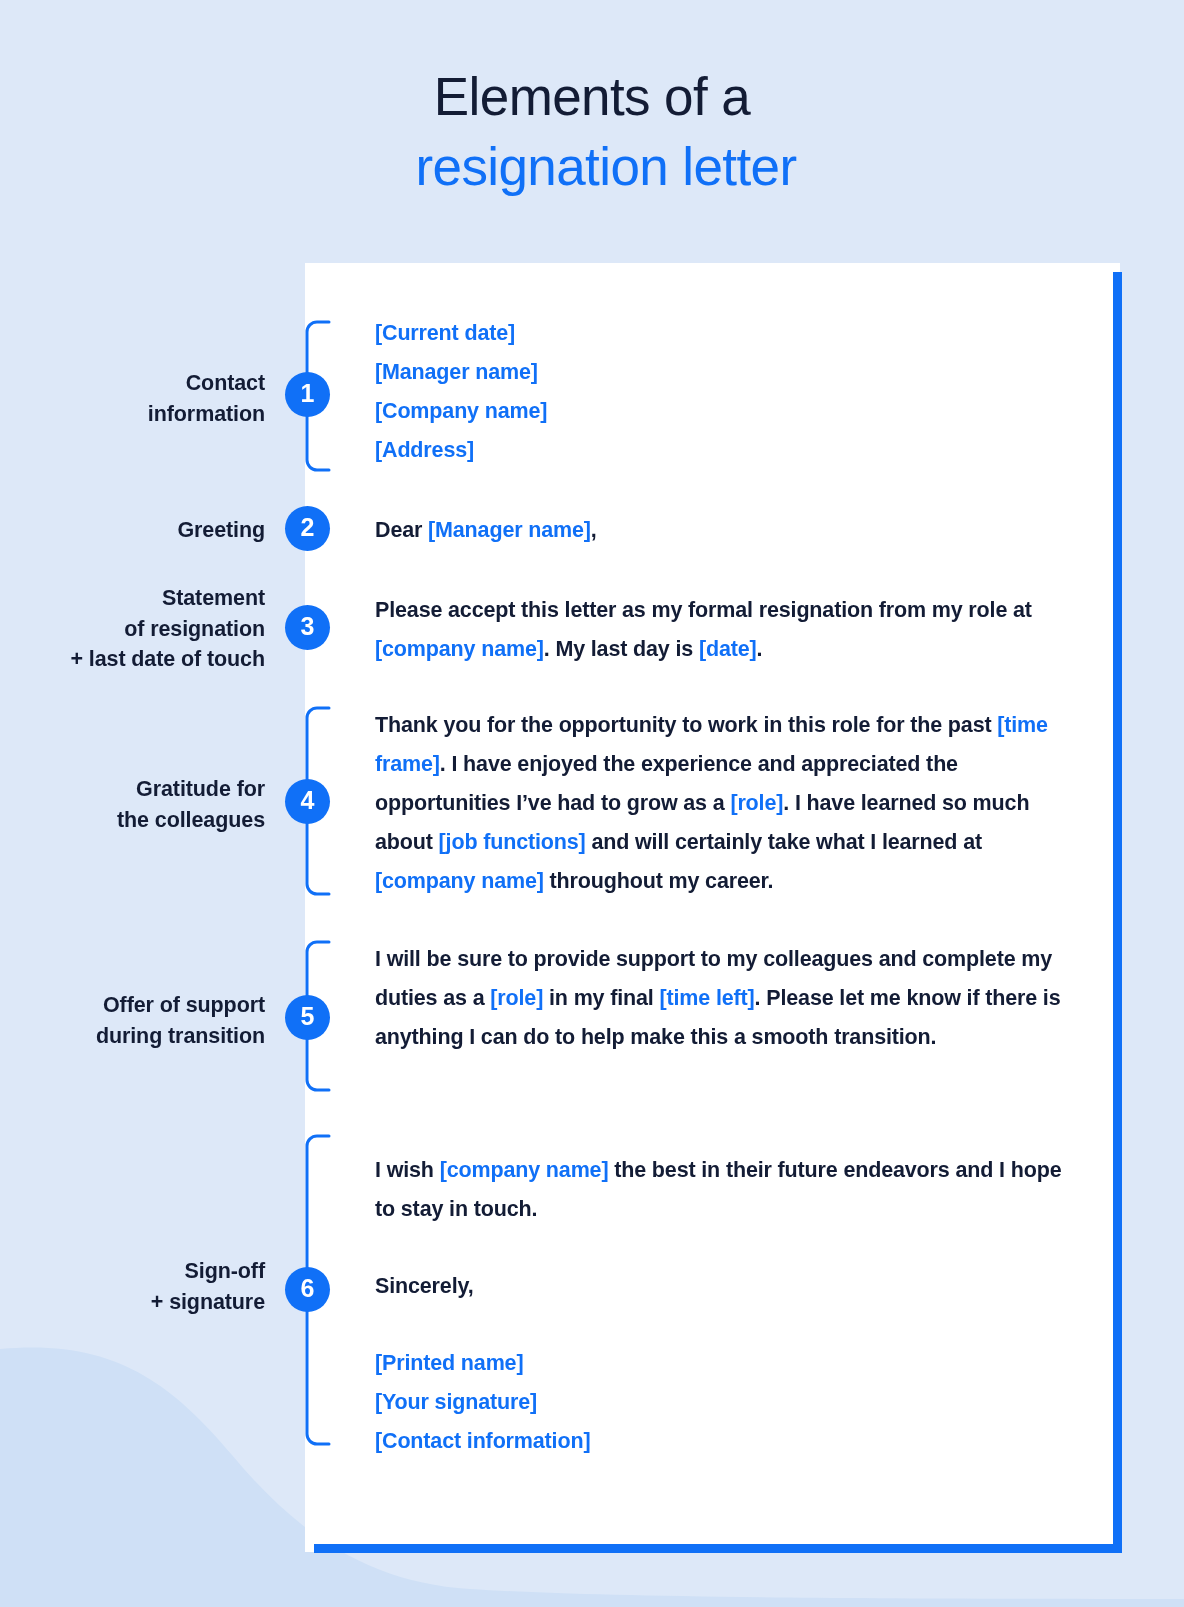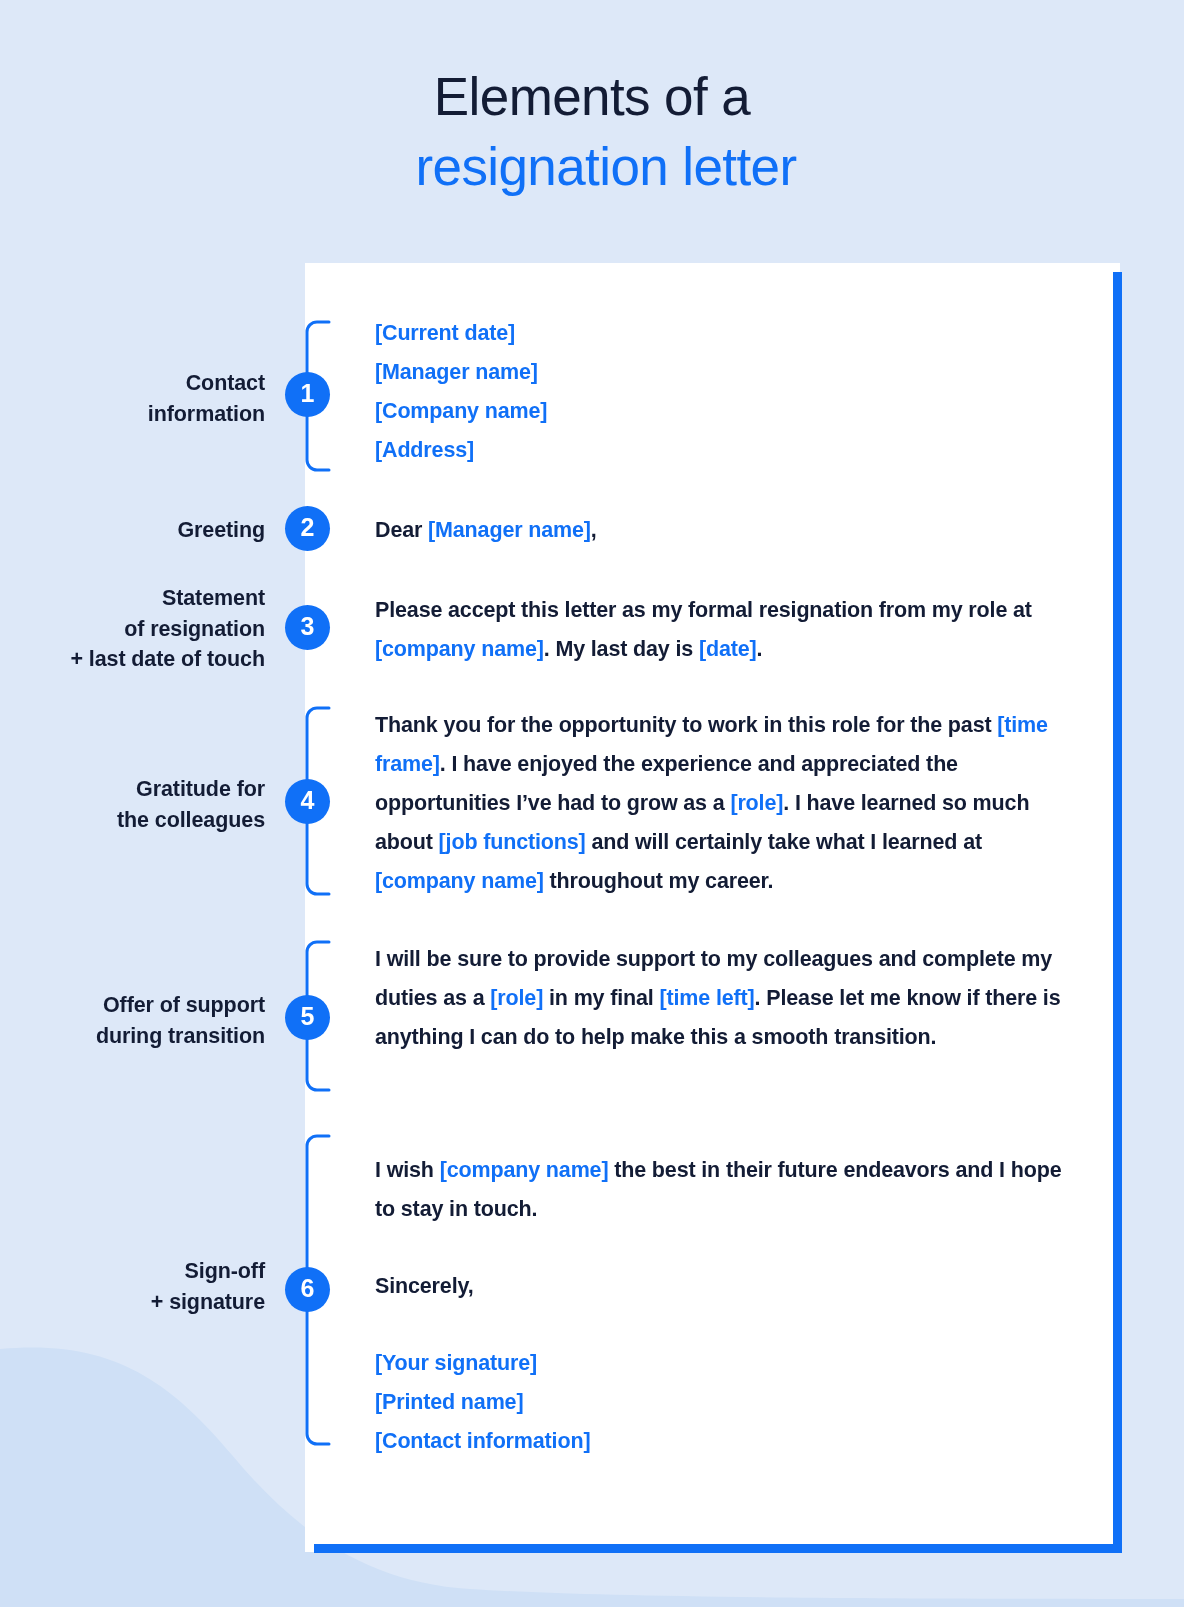--- a/index.html
+++ b/index.html
@@ -247,19 +247,19 @@
       </svg>
     </div>
     <div class="badge" style="top:133px;">
       <span>6</span>
     </div>
     <div class="row-body" style="top:17px;">
       <div><span>I wish </span><span class="ph">[company name]</span><span> the best in their future endeavors and I hope to stay in touch.</span></div>
       <div class="sig-gap"></div>
       <div>Sincerely,</div>
       <div class="sig-gap"></div>
+      <div class="contact-line">[Printed name]</div>
       <div class="contact-line">[Your signature]</div>
-      <div class="contact-line">[Printed name]</div>
       <div class="contact-line">[Contact information]</div>
     </div>
   </div>
 
 </div>
 
 </body></html>

